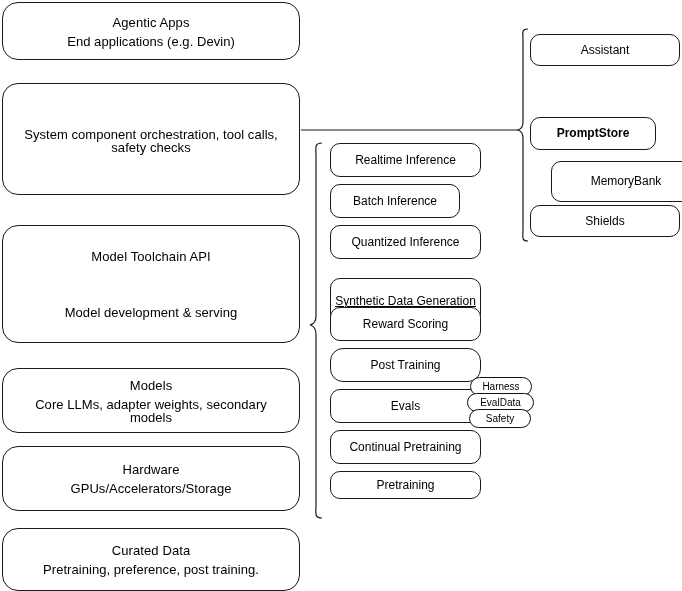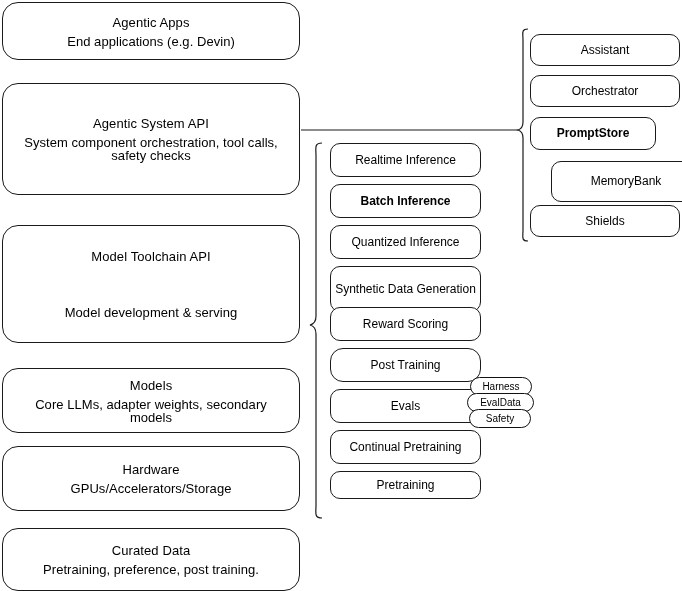--- a/index.html
+++ b/index.html
@@ -122,21 +122,20 @@
              L 523 230
              C 523 237, 521 241, 528 241"></path>
   </svg>
 
   <div class="node layer" style="left:2px; top:2px; width:298px; height:58px;">
     <div class="title">Agentic Apps</div>
     <div class="sub">End applications (e.g. Devin)</div>
   </div>
 
   <div class="node layer" style="left:2px; top:83px; width:298px; height:112px;">
-    <div class="title">Agentic System API</div>
     <div class="sub">System component orchestration, tool calls, safety checks</div>
   </div>
 
   <div class="node layer" style="left:2px; top:225px; width:298px; height:118px;gap:37px;">
     <div class="title">Model Toolchain API</div>
     <div class="sub">Model development &amp; serving</div>
   </div>
 
   <div class="node layer" style="left:2px; top:368px; width:298px; height:65px;">
     <div class="title">Models</div>
@@ -149,27 +148,27 @@
   </div>
 
   <div class="node layer" style="left:2px; top:528px; width:298px; height:63px;">
     <div class="title">Curated Data</div>
     <div class="sub">Pretraining, preference, post training.</div>
   </div>
 
   <div class="node chip" style="left:330px; top:143px; width:151px; height:34px;">
     <div class="title">Realtime Inference</div>
   </div>
-  <div class="node chip" style="left:330px; top:184px; width:151px; height:34px;font-weight:bold;">
+  <div class="node chip" style="left:330px; top:184px; width:130px; height:34px;">
     <div class="title">Batch Inference</div>
   </div>
   <div class="node chip" style="left:330px; top:225px; width:151px; height:34px;">
     <div class="title">Quantized Inference</div>
   </div>
-  <div class="node chip" style="left:330px; top:266px; width:151px; height:46px;">
+  <div class="node chip" style="left:330px; top:278px; width:151px; height:46px;text-decoration:underline;">
     <div class="title">Synthetic Data Generation</div>
   </div>
   <div class="node chip" style="left:330px; top:307px; width:151px; height:34px;">
     <div class="title">Reward Scoring</div>
   </div>
   <div class="node chip" style="left:330px; top:348px; width:151px; height:34px;border-radius:13px;">
     <div class="title">Post Training</div>
   </div>
   <div class="node chip" style="left:330px; top:389px; width:151px; height:34px;">
     <div class="title">Evals</div>
@@ -181,23 +180,20 @@
     <div class="title">Pretraining</div>
   </div>
 
   <div class="pill" style="left:470px; top:377px; width:62px; height:19px; z-index:8;">Harness</div>
   <div class="pill" style="left:467px; top:393px; width:67px; height:19px; z-index:9;">EvalData</div>
   <div class="pill" style="left:469px; top:409px; width:62px; height:19px; z-index:10;">Safety</div>
 
   <div class="node chip" style="left:530px; top:34px; width:150px; height:32px;">
     <div class="title">Assistant</div>
   </div>
-  <div class="node chip" style="left:530px; top:75px; width:150px; height:32px;">
-    <div class="title">Orchestrator</div>
-  </div>
   <div class="node chip" style="left:530px; top:117px; width:126px; height:33px;font-weight:bold;">
     <div class="title">PromptStore</div>
   </div>
   <div class="node chip" style="left:530px; top:161px; width:150px; height:41px;margin-left:21px;">
     <div class="title">MemoryBank</div>
   </div>
   <div class="node chip" style="left:530px; top:205px; width:150px; height:32px;">
     <div class="title">Shields</div>
   </div>
 

